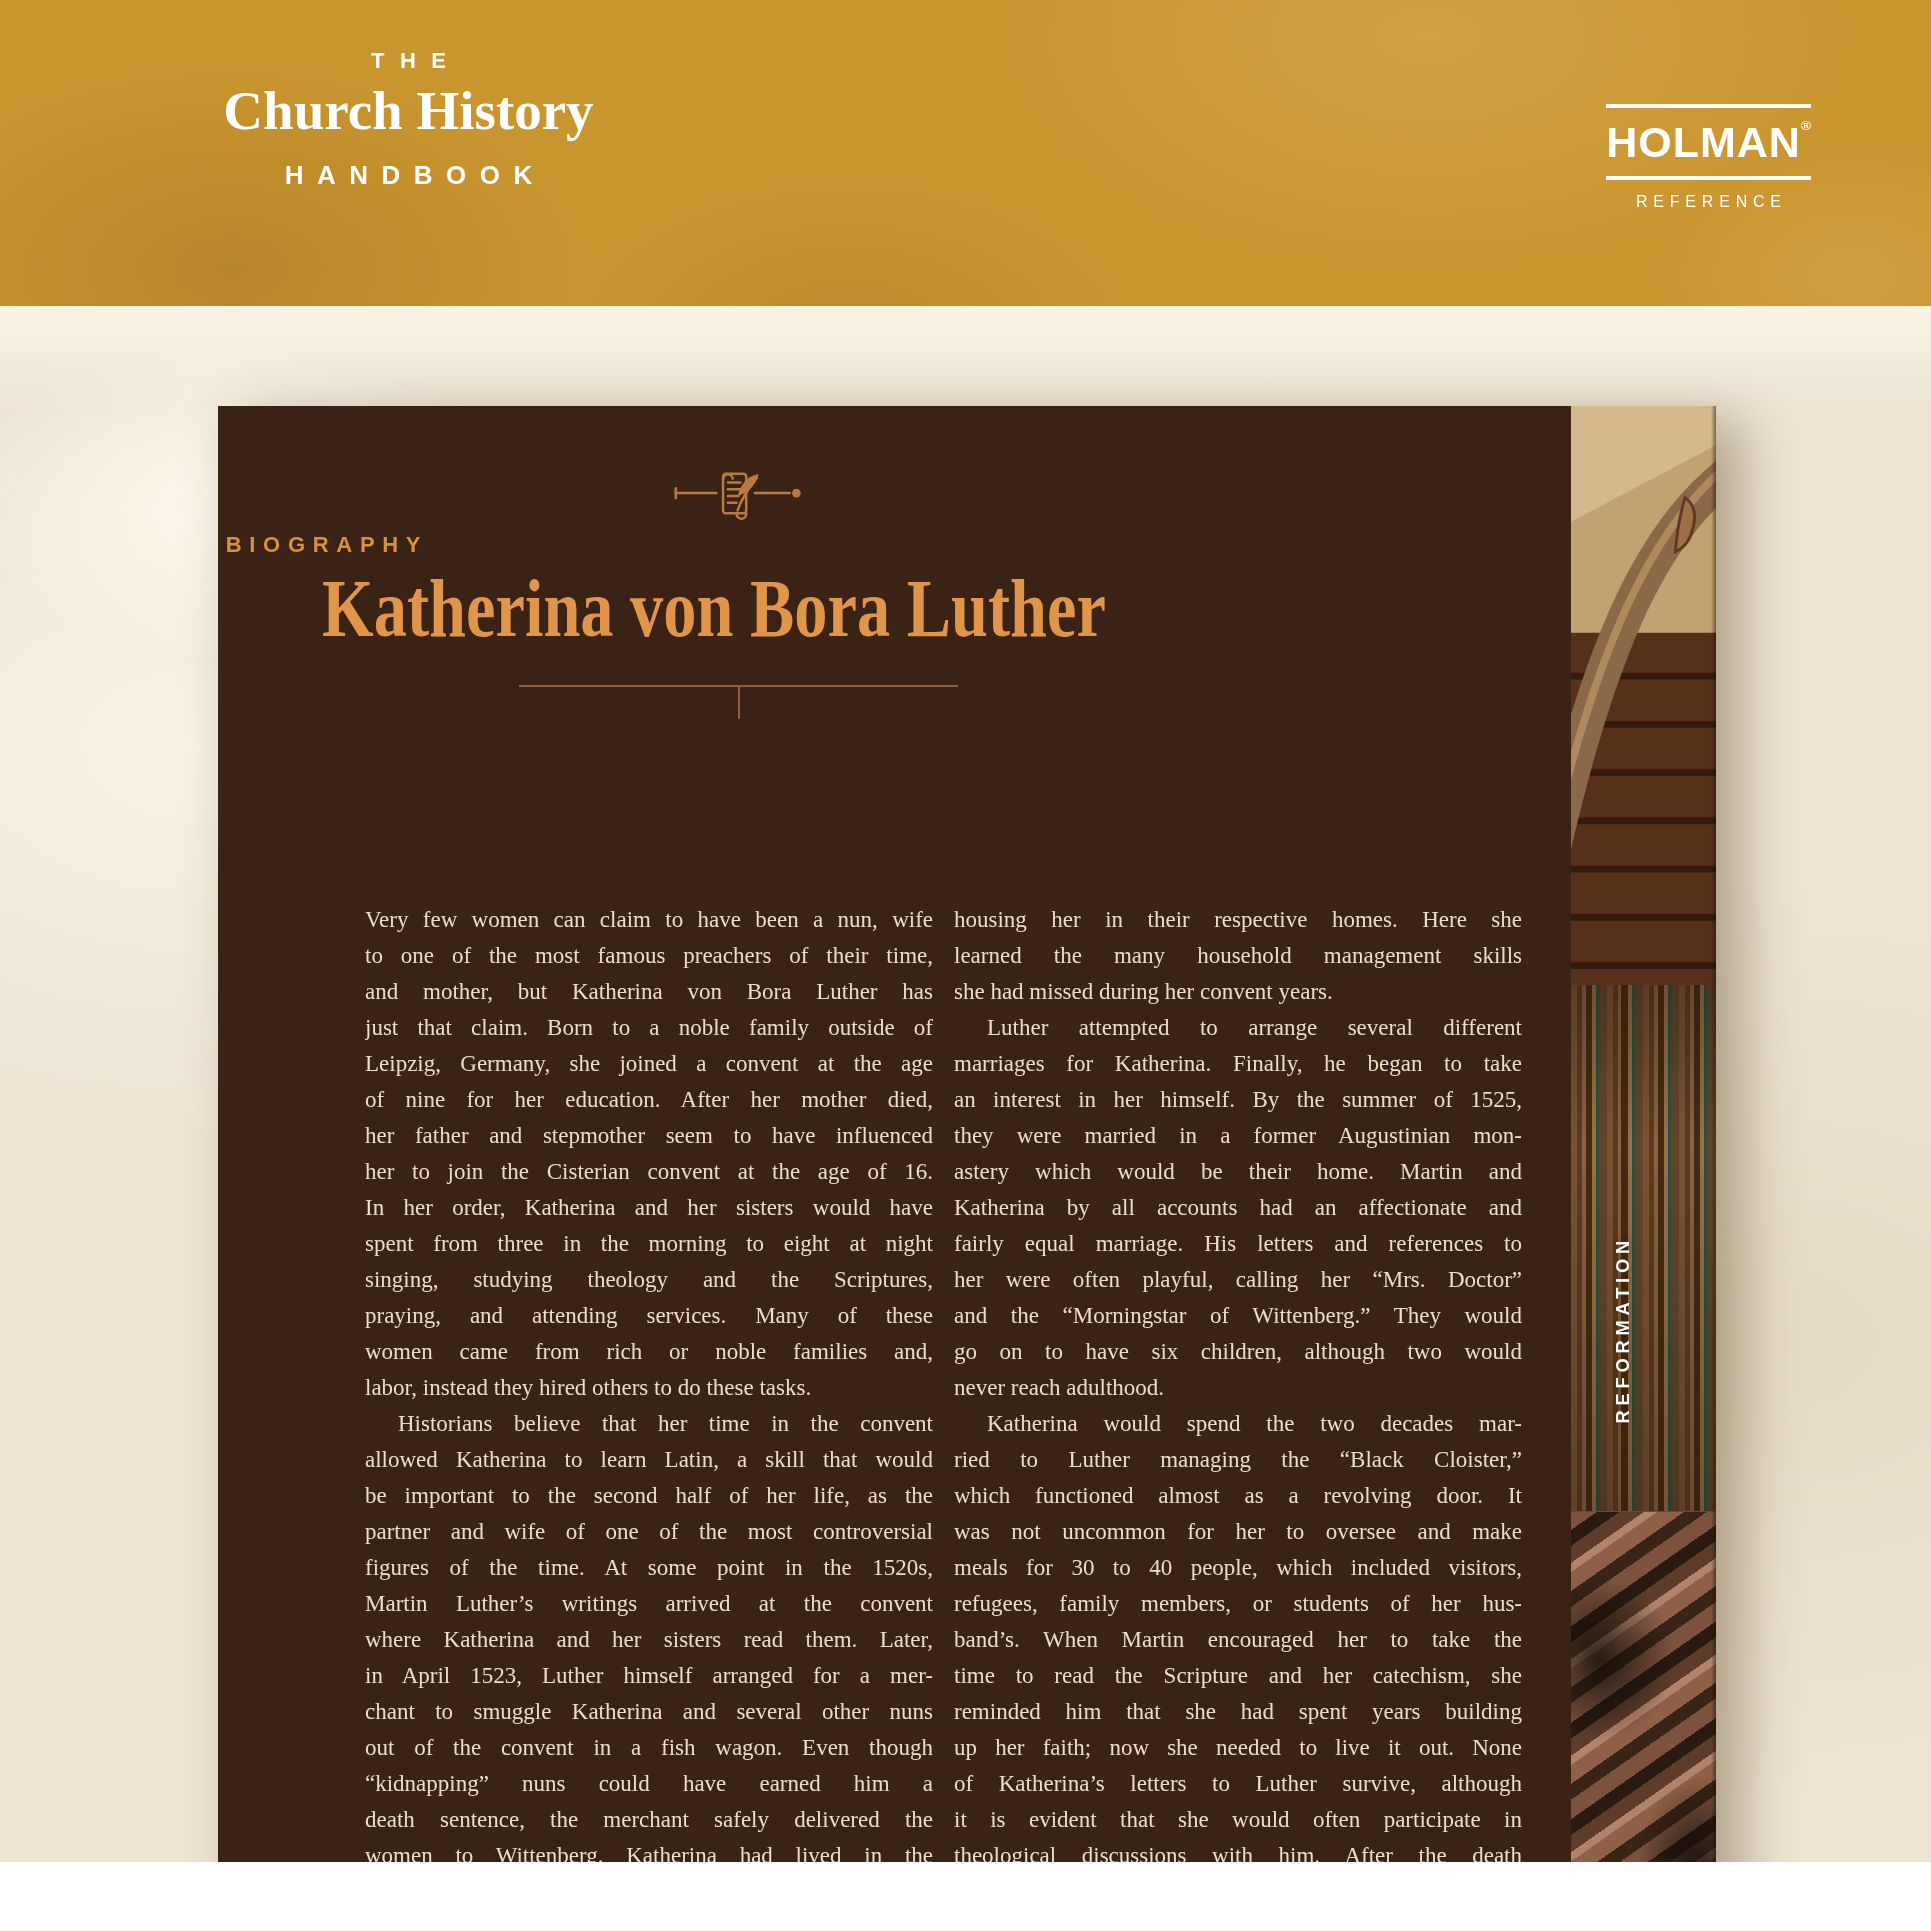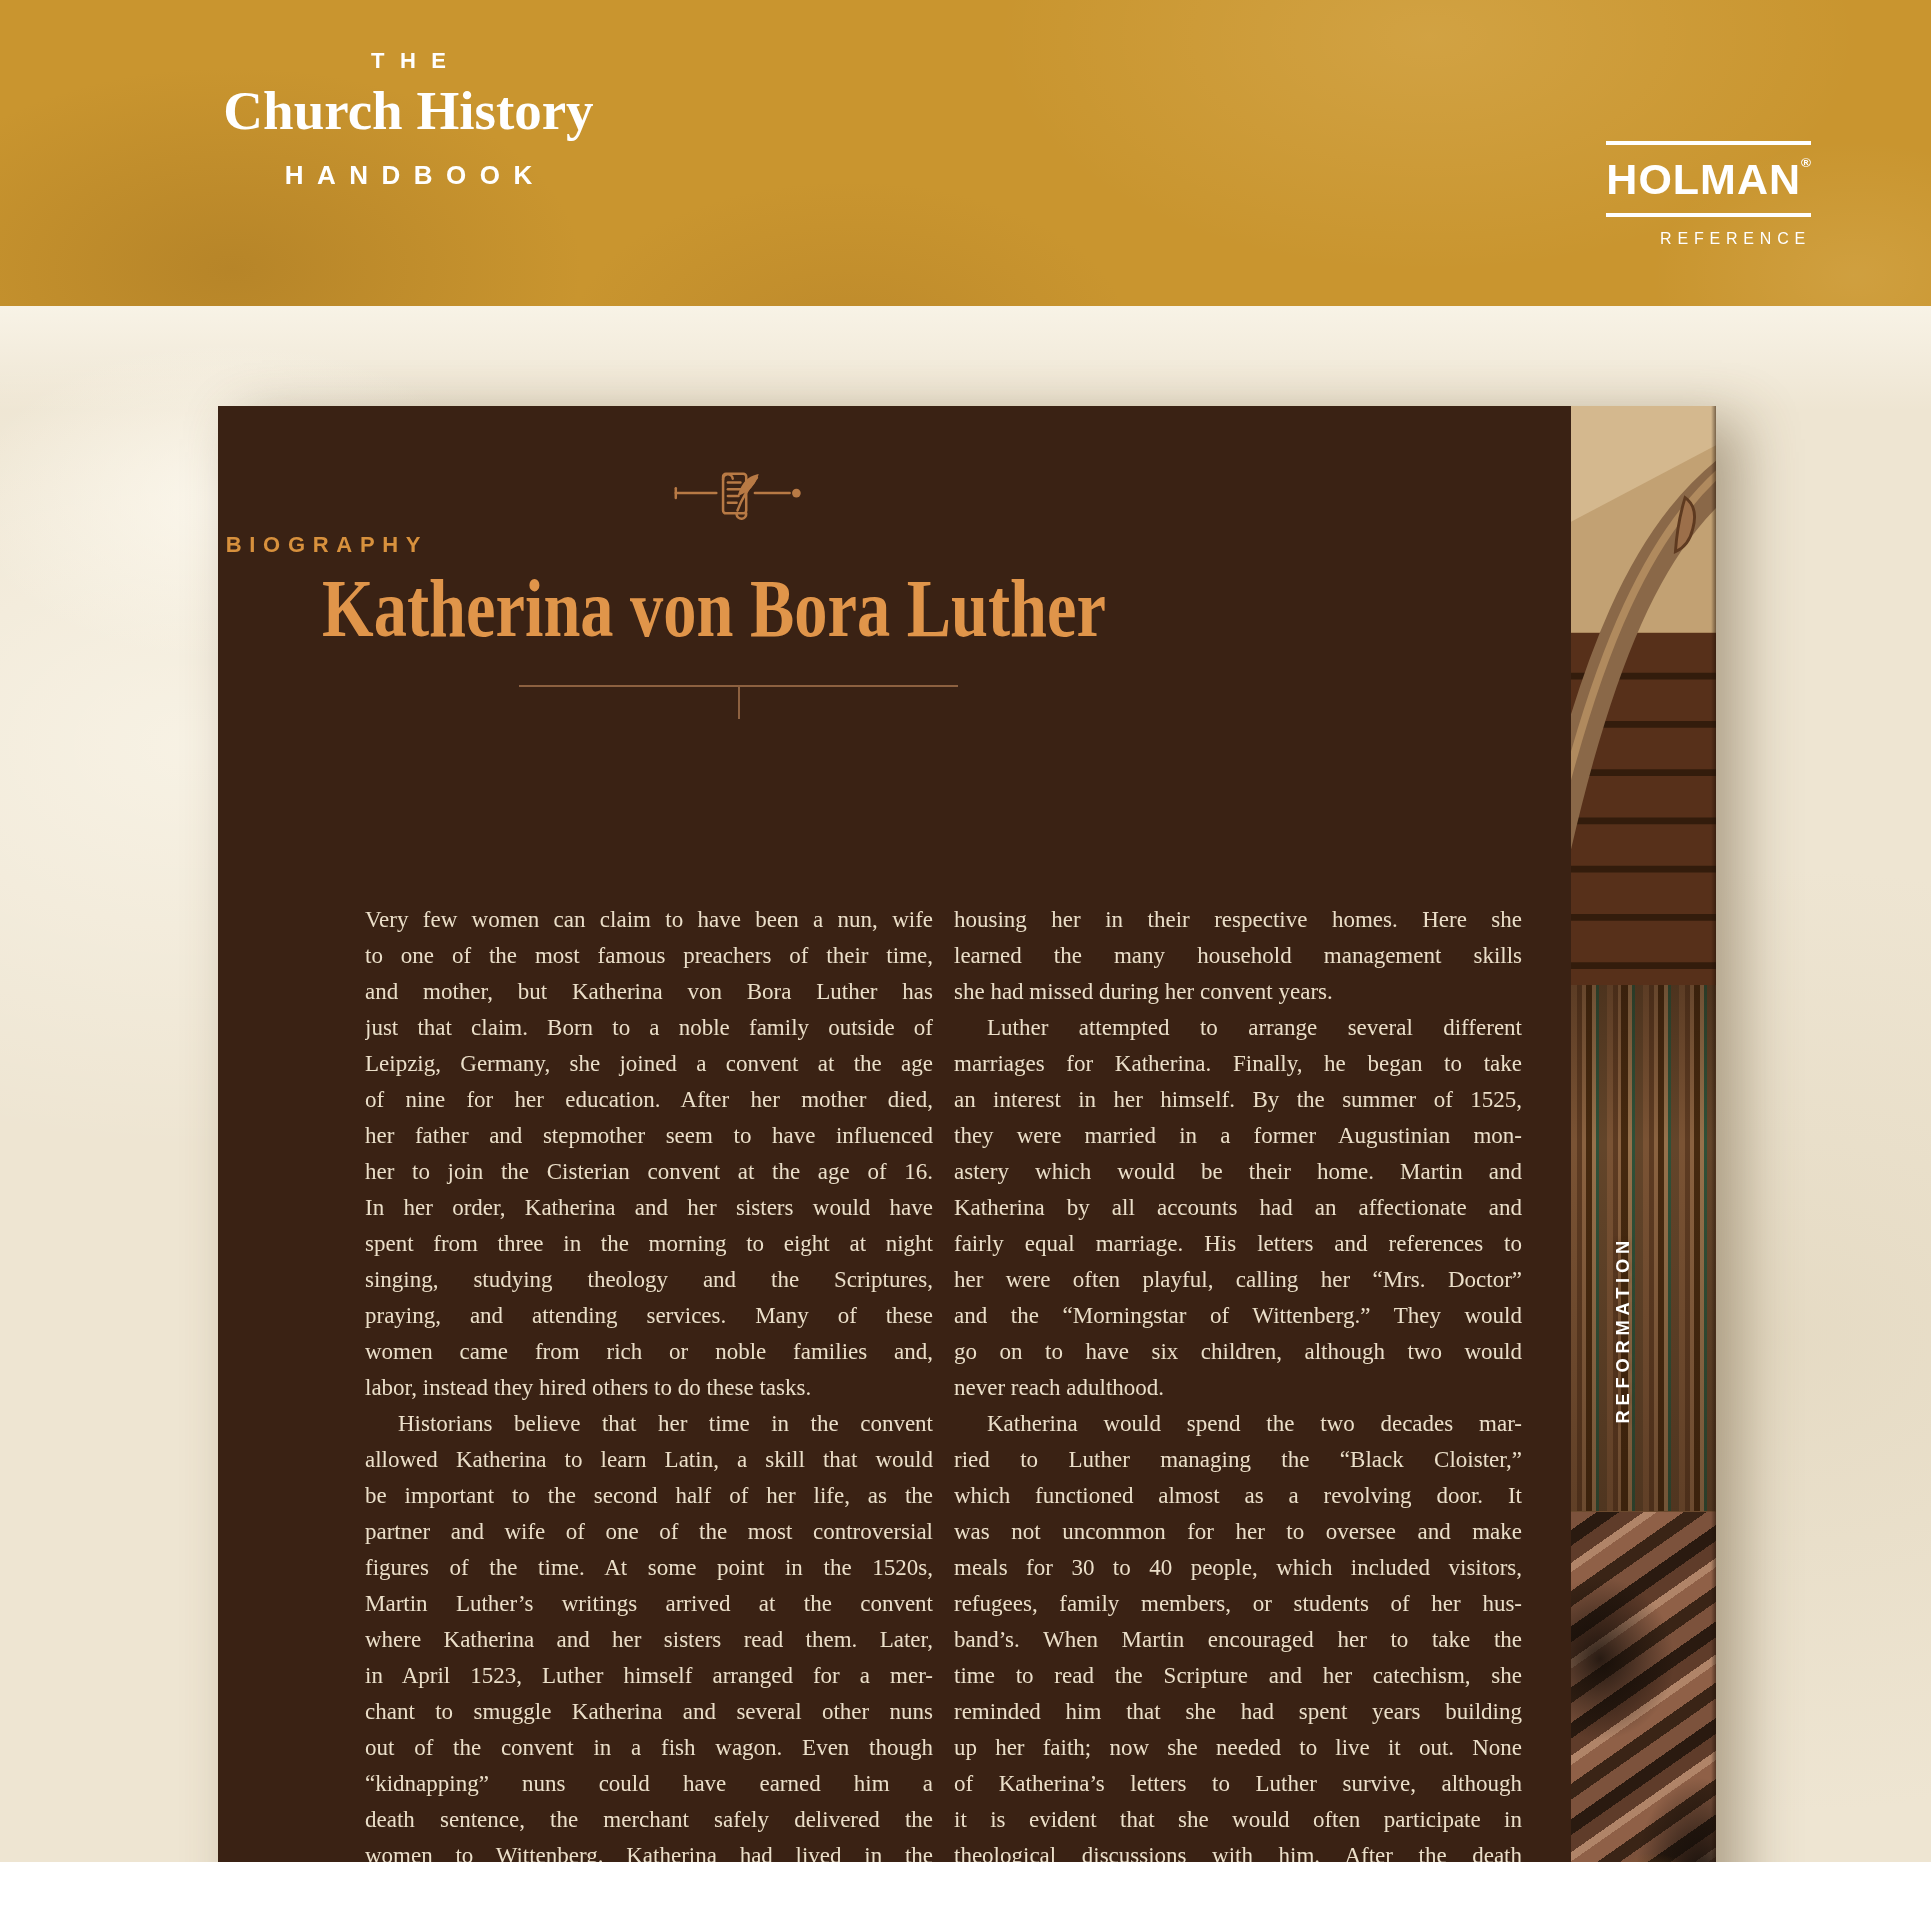--- a/index.html
+++ b/index.html
@@ -22,21 +22,21 @@
   }
   .paper-strip{position:absolute;left:0;top:306px;width:1931px;height:106px;
     background:linear-gradient(180deg, rgba(255,252,244,.6), rgba(255,252,244,0));}
   .watermark{position:absolute;left:-135px;top:280px;width:734px;height:444px;
     background:radial-gradient(closest-side, rgba(253,249,239,.85), rgba(253,249,239,0) 72%);}
   .brand{position:absolute;left:114px;top:48px;width:589px;text-align:center;color:#fff;}
   .brand-the{font-size:22px;font-weight:700;letter-spacing:15.4px;text-indent:15.4px;}
   .brand-main{font-family:"Liberation Serif",serif;font-weight:700;font-size:55px;
     line-height:1.05;margin-top:7.7px;letter-spacing:0;}
   .brand-sub{font-size:26px;font-weight:700;letter-spacing:13.5px;text-indent:13.5px;margin-top:21px;}
-  .holman{position:absolute;left:1606px;top:104px;width:205px;text-align:right;color:#fff;margin-top:37px;}
+  .holman{position:absolute;left:1606px;top:104px;width:205px;text-align:center;color:#fff;}
   .holman .rule{height:3.9px;background:#fff;}
   .holman-name{font-size:43px;font-weight:700;letter-spacing:1px;line-height:1;
     margin:11.6px 0 11.6px 0;white-space:nowrap;}
   .holman-name .reg{font-size:13.5px;vertical-align:27px;letter-spacing:0;}
   .holman-div{font-size:16px;font-weight:400;letter-spacing:5.8px;text-indent:5.8px;margin-top:13.5px;}
   
   .page{position:absolute;left:218px;top:406px;width:1498px;height:1564px;
     background:#3a2214;overflow:hidden;
     box-shadow:25px 13.5px 53px rgba(95,75,45,.45);}
   .page-head{position:absolute;left:0;top:0;width:1041px;text-align:left;}

